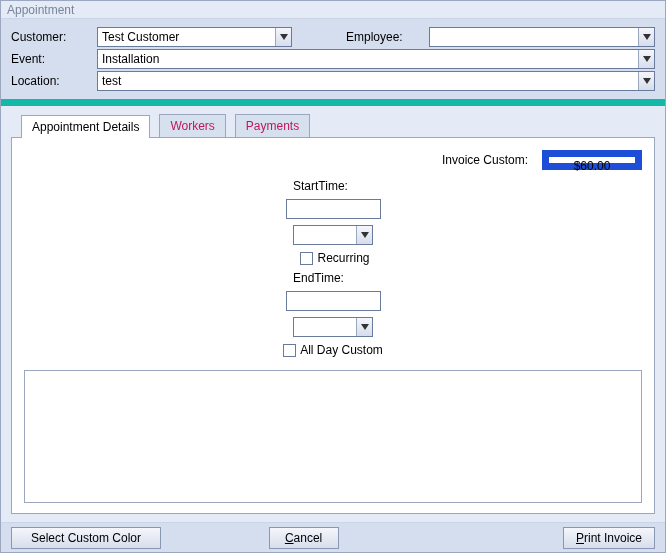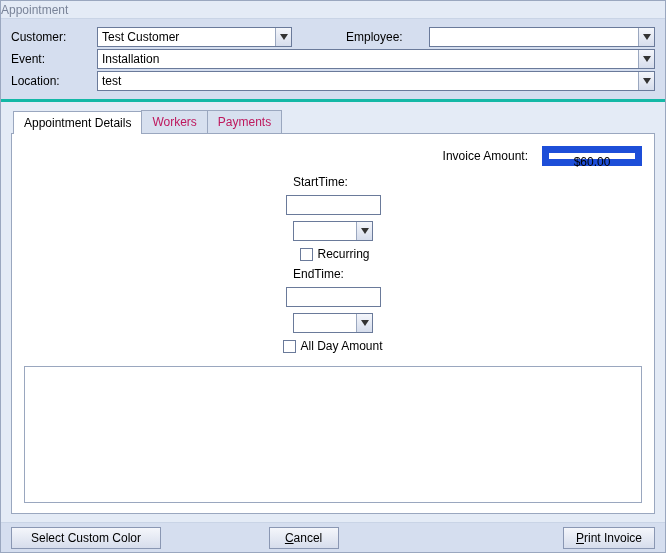--- a/index.html
+++ b/index.html
@@ -13,31 +13,32 @@
     width: 666px;
     height: 553px;
     border: 1px solid #9aa7bf;
     background: #e4ebf6;
     display: flex;
     flex-direction: column;
     position: relative;
   }
   .titlebar {
     height: 18px;
+    padding-left: 6px;
     color: #7a8499;
     background: #e4ebf6;
     border-bottom: 1px solid #c9d4e6;
     font-size: 12px;
     display: flex;
     align-items: center;
   }
   .header-form {
     background: #d5deef;
     padding: 6px 10px 6px 10px;
-    border-bottom: 3px solid #14b8a6;
+    border-bottom: 7px solid #14b8a6;
   }
   .header-row {
     display: flex;
     align-items: center;
     margin: 2px 0;
     gap: 6px;
   }
   .header-row label {
     width: 80px;
     color: #000;
@@ -72,21 +73,22 @@
   .tabs-area {
     flex: 1;
     padding: 8px 10px 8px 10px;
     background: #e4ebf6;
     display: flex;
     flex-direction: column;
   }
   .tabs {
     display: flex;
     align-items: flex-end;
-    margin-left: 2px;
+    margin-left: 10px;
+    gap: 10px;
   }
   .tab {
     padding: 4px 10px;
     border: 1px solid #9aa7bf;
     border-bottom: none;
     margin-right: -1px;
     background: #d7e0ef;
     color: #be185d;
     cursor: pointer;
     position: relative;
@@ -244,21 +246,21 @@
         <span>Workers</span>
       </div>
       <div class="tab">
         <span>Payments</span>
       </div>
     </div>
 
     <div class="tab-body">
 
       <div class="invoice-row">
-        <span>Invoice Amount:</span>
+        <span>Invoice Custom:</span>
         <div class="invoice-amt">$60.00</div>
       </div>
 
       <div class="row">
         <span class="lbl">StartTime:</span>
         <input class="text-input" style="width: 95px;" value="">
         <div class="combo" style="width:80px">
           <input type="text" value="" style="">
           <div class="combo-btn">
             <svg viewBox="0 0 8 6">
@@ -281,21 +283,21 @@
             <svg viewBox="0 0 8 6">
                 <path d="M0 0 L8 0 L4 6 Z" fill="#333"></path>
               </svg>
           </div>
         </div>
       </div>
 
       <div class="row">
         <div class="chk">
           <span class="chk-box"></span>
-          <span>All Day Amount</span>
+          <span>All Day Custom</span>
         </div>
       </div>
 
       <div class="notes"></div>
 
     </div>
   </div>
 
   <div class="bottom-bar">
     <button class="btn" style="min-width:150px">

